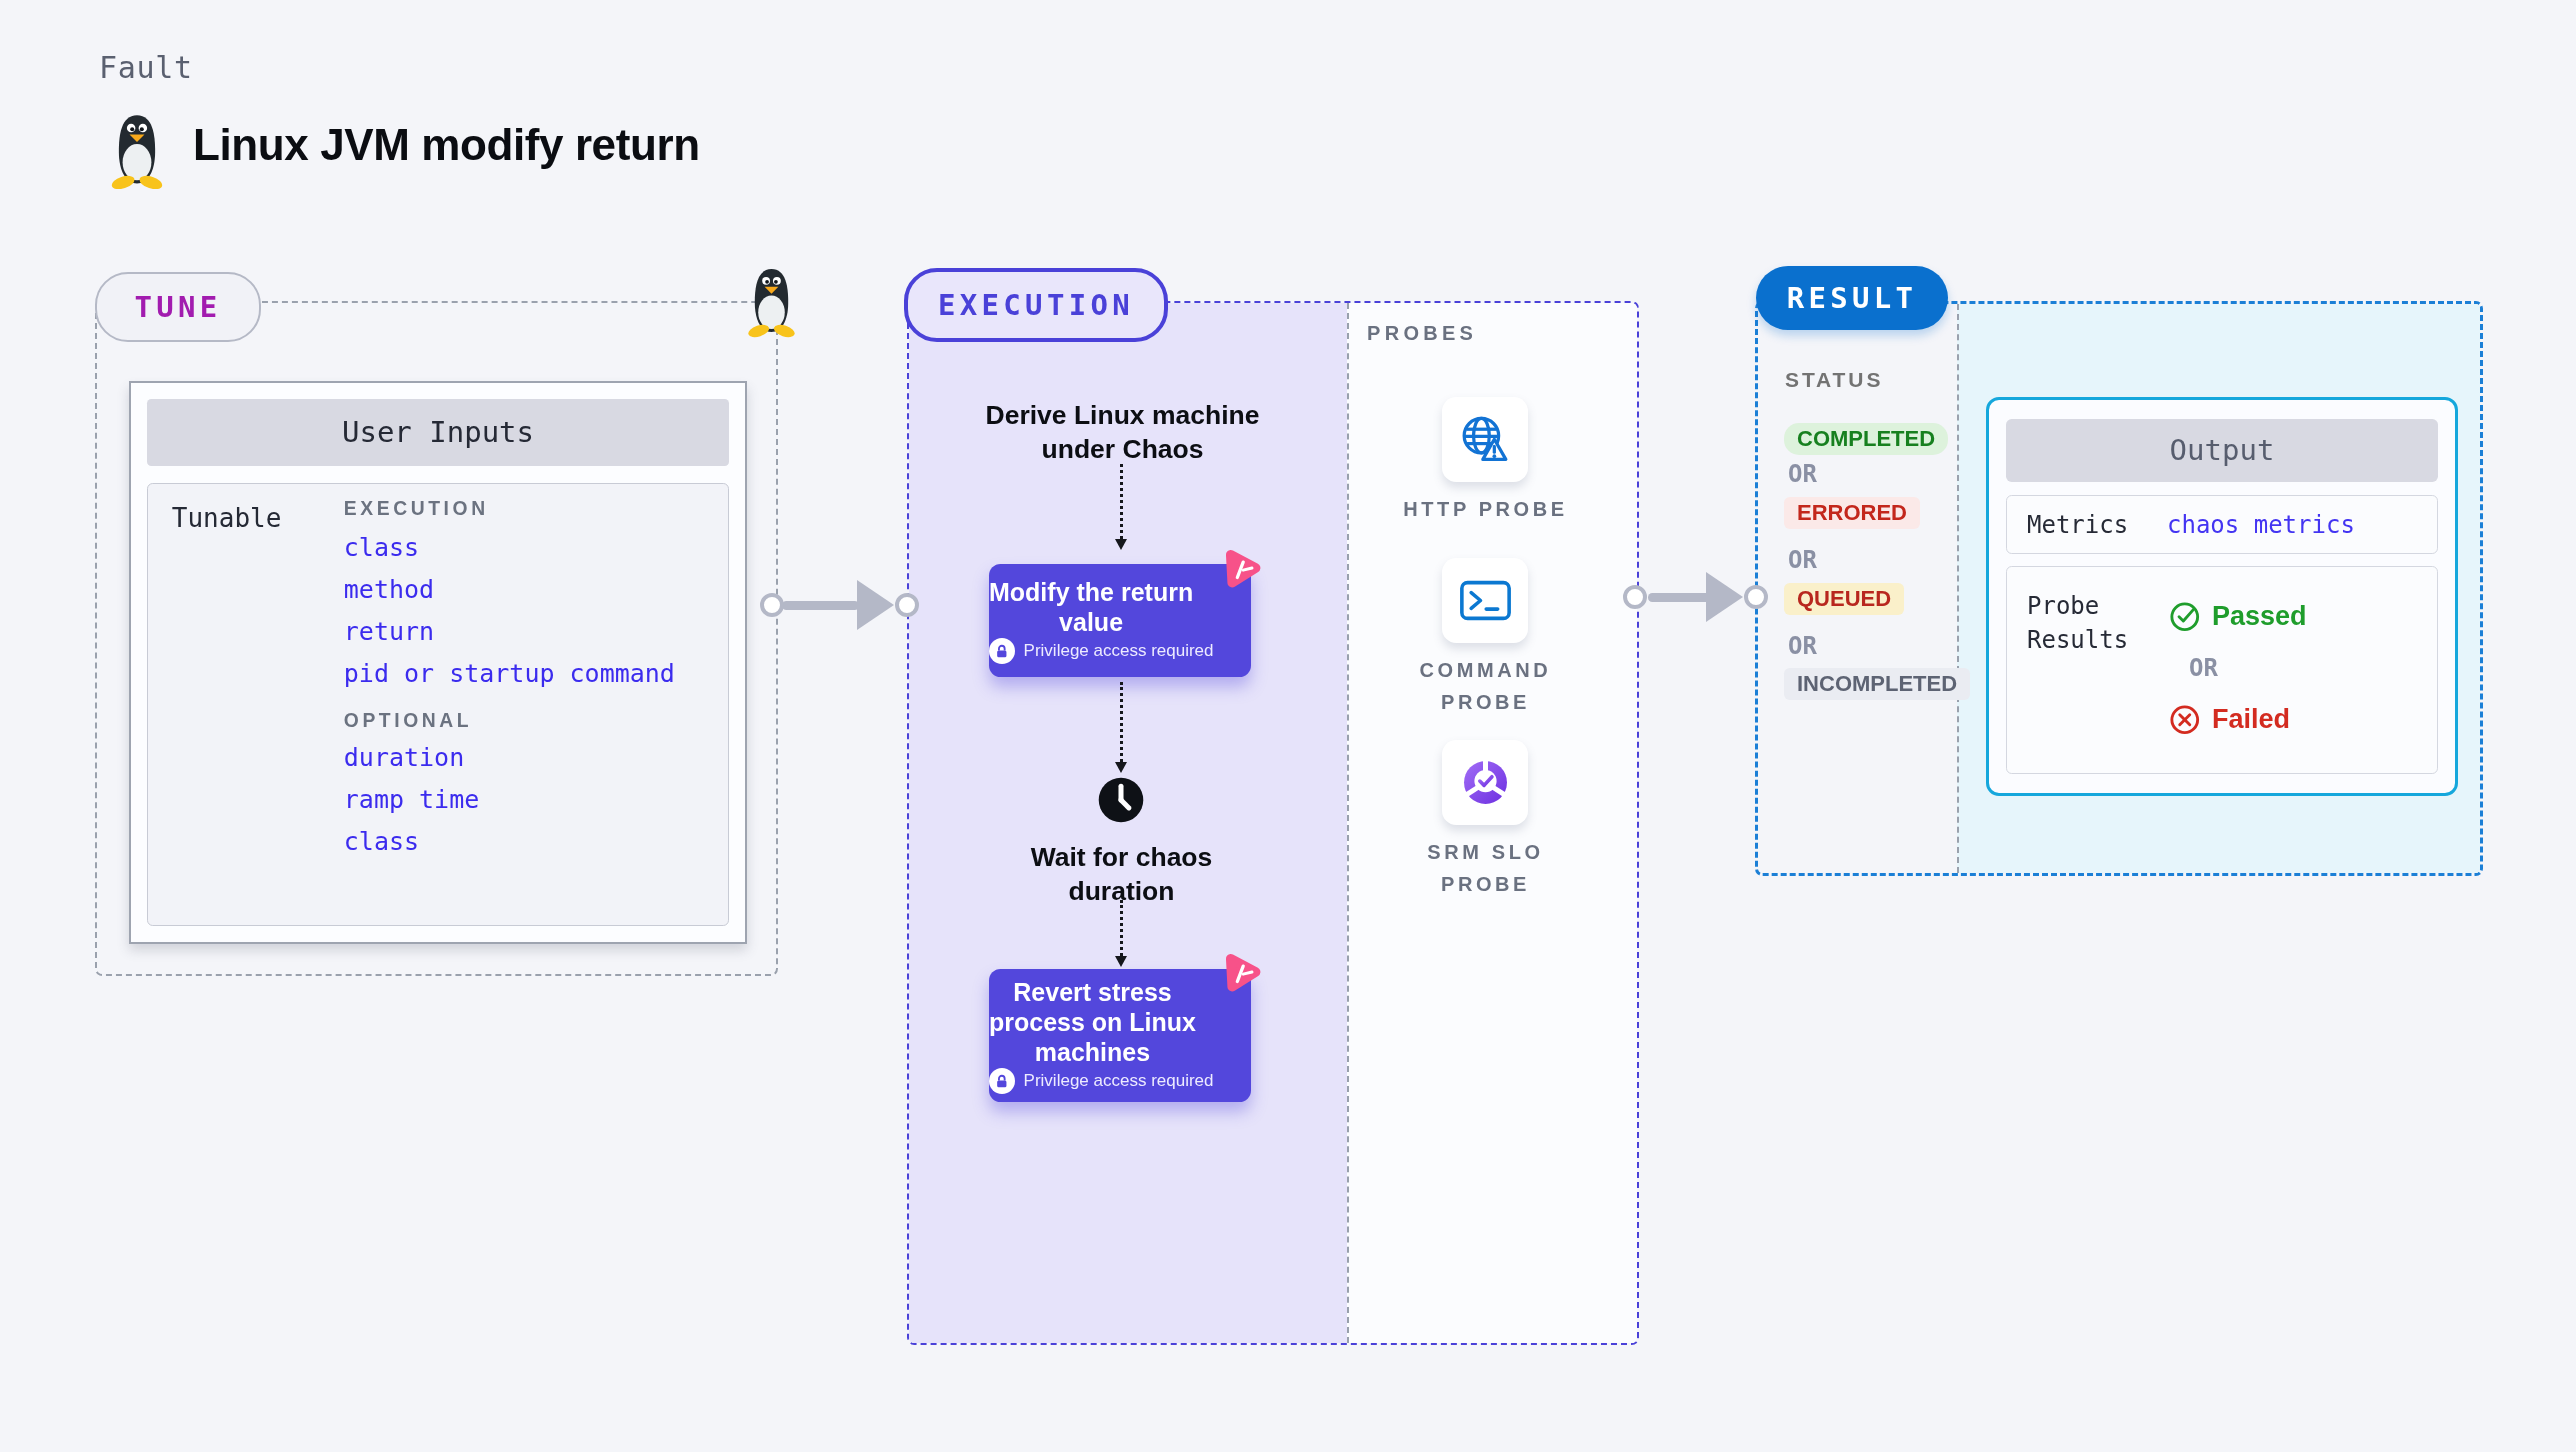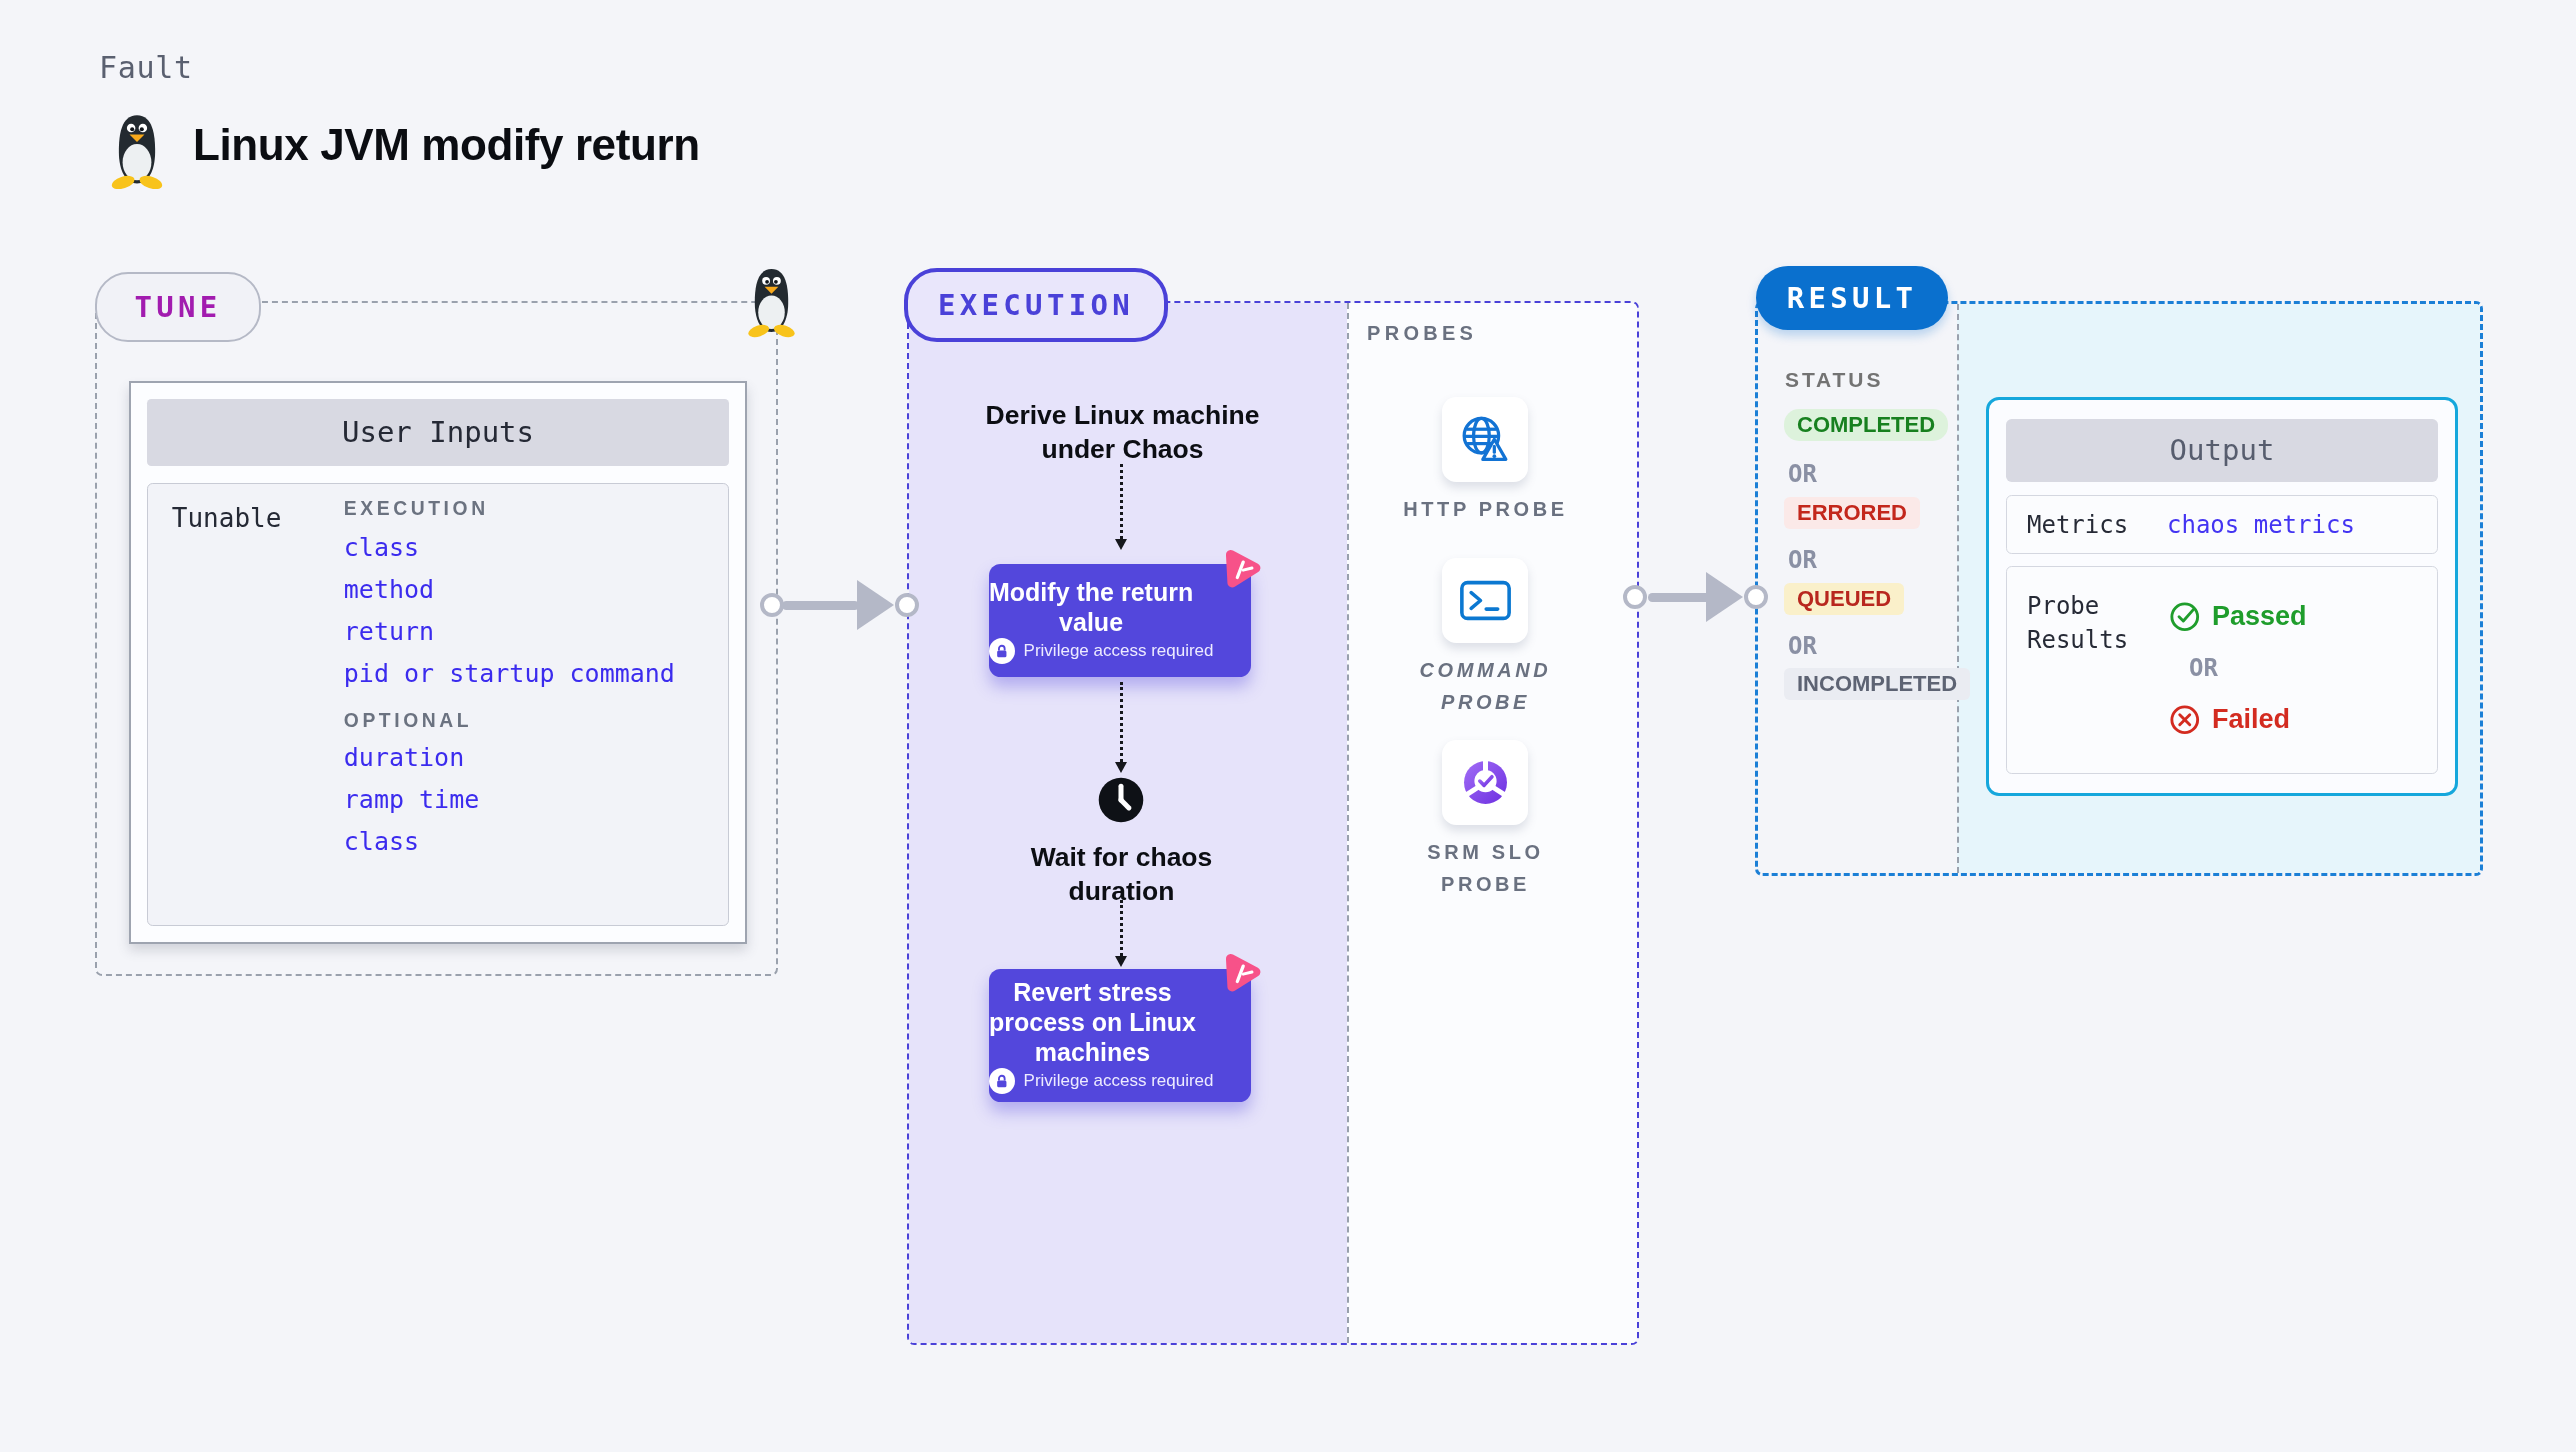--- a/index.html
+++ b/index.html
@@ -72,29 +72,29 @@
   .pink2 { left:1219px; top:950px; }
   .clock-icon { left:1098px; top:777px; width:46px; height:46px; z-index:2; }
 
   
   .probes-label { left:1367px; top:322px; font-size:20px; font-weight:700; letter-spacing:4.3px; color:#6A7180; z-index:2; }
   .probe-card { left:1442px; width:86px; height:85px; background:#FFFFFF; border-radius:14.3px;
                 box-shadow:0 5.7px 10px rgba(90,100,130,.18); display:flex; align-items:center; justify-content:center; z-index:2; }
   .probe-card.p1 { top:397px; } .probe-card.p2 { top:558px; } .probe-card.p3 { top:740px; }
   .probe-name { left:1378px; width:215px; text-align:center; font-size:20px; font-weight:700; letter-spacing:3.6px;
                 color:#6A7180; line-height:1.6; z-index:2; }
-  .probe-name.n1 { top:493px; } .probe-name.n2 { top:654px;font-style:italic; } .probe-name.n3 { top:836px; }
+  .probe-name.n1 { top:493px; } .probe-name.n2 { top:654px; } .probe-name.n3 { top:836px; }
 
   
   .result-box { left:1755px; top:301px; width:722px; height:569px; border:3.6px dashed #1B7FD6; border-radius:7.2px; overflow:hidden; }
   .result-fill { position:absolute; left:199px; top:0; right:0; bottom:0; background:#E6F5FB; }
   .result-divider { position:absolute; left:199px; top:0; bottom:0; width:0; border-left:2.1px dashed #9AA1AD; }
   .status-label { left:1785px; top:368px; font-size:21px; font-weight:700; letter-spacing:2.9px; color:#737373; z-index:2; }
   .badge { height:31.5px; line-height:31.5px; padding:0 13px; border-radius:5.7px; font-size:22px; font-weight:800; z-index:2; }
-  .badge.b0 { left:1784px; top:409px; background:#DDF2DC; color:#17801F;border-radius:15px; }
+  .badge.b0 { left:1784px; top:423px; background:#DDF2DC; color:#17801F;border-radius:15px; }
   .badge.b1 { left:1784px; top:497px; background:#FBE9E8; color:#C3271C; }
   .badge.b2 { left:1784px; top:583px; background:#FAF0CA; color:#B8271E; }
   .badge.b3 { left:1784px; top:668px; background:#EAECF2; color:#5D6373; }
   .or { font-family:"DejaVu Sans Mono","Liberation Mono",monospace; font-size:24px; font-weight:600; color:#8A90A4; z-index:2; }
   .or.o1 { left:1788px; top:460px; } .or.o2 { left:1788px; top:546px; } .or.o3 { left:1788px; top:632px; }
 
   .output-box { left:1986px; top:397px; width:466px; height:393px; background:#FBFCFF; border:3.6px solid #15A7DC;
                 border-radius:13px; z-index:2; }
   .out-header { position:absolute; left:17px; top:18.6px; right:17px; height:63px; background:#D8D9E2; border-radius:5.7px;
                 display:flex; align-items:center; justify-content:center; font-size:29px; color:#575D6E; }

